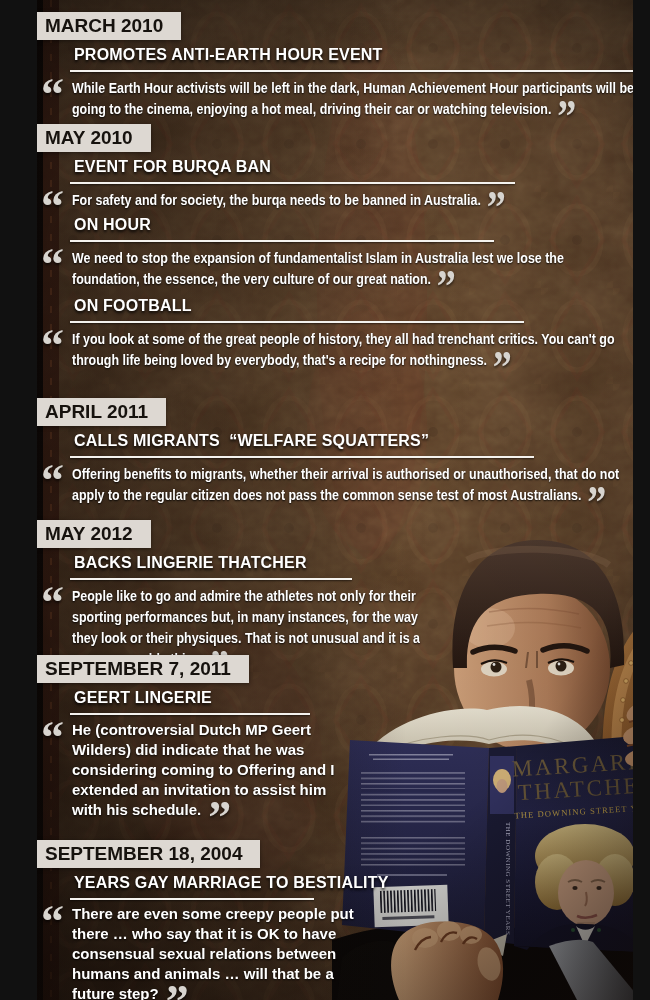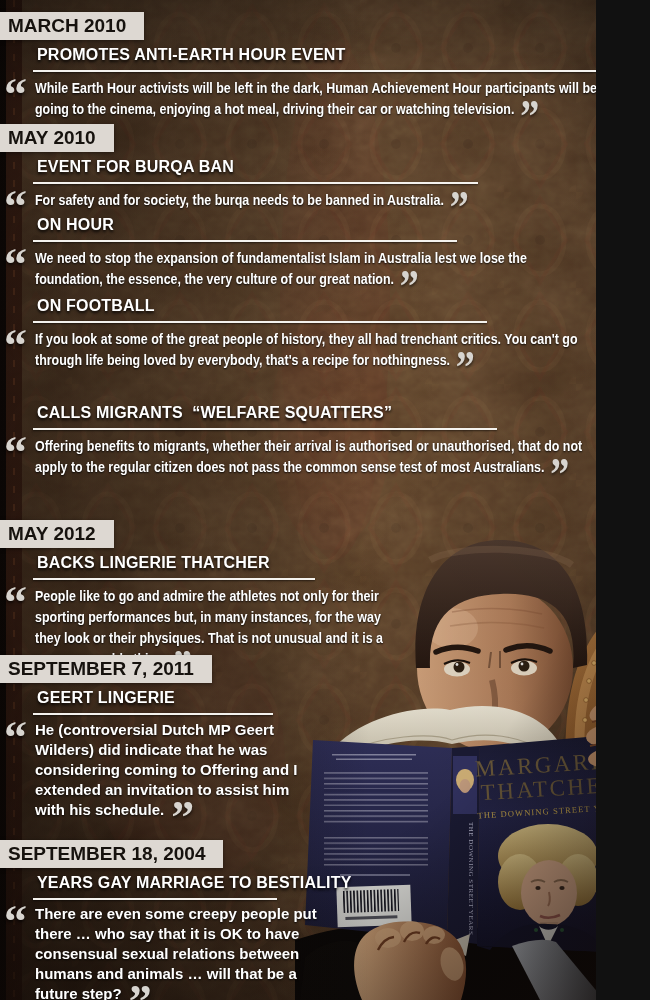--- a/index.html
+++ b/index.html
@@ -1,18 +1,18 @@
 <!DOCTYPE html>
 <html><head>
 <meta charset="utf-8">
 <style>
   html,body { margin:0; padding:0; background:#111; }
   .stage {
     position:relative; width:596px; height:1000px; overflow:hidden;
-    background:#15803d; font-family:"Liberation Sans", sans-serif;
+    background:#15803d; font-family:"Liberation Sans", sans-serif;margin-left:37px;
   }
   .bg-svg { position:absolute; inset:0; display:block; }
   .shade {
     position:absolute; inset:0; pointer-events:none;
     background:
       linear-gradient(to right, rgba(10,6,4,.42) 0%, rgba(10,6,4,.22) 45%, rgba(10,6,4,0) 62%),
       linear-gradient(to bottom, rgba(0,0,0,.22), rgba(0,0,0,0) 10%);
   }
   .entry { position:absolute; left:0; width:650px; }
   .date-box {
@@ -325,20 +325,21 @@
       <h2 class="heading">ON FOOTBALL</h2>
       <div class="rule" style="width:454px"></div>
       <div class="quote">
         <span class="q-open">“</span>
         <p class="qtext" style="width:700px"><span>If you look at some of the great people of history, they all had trenchant critics. You can't go through life being loved by everybody, that's a recipe for nothingness.</span><span class="q-close">”</span></p>
       </div>
     </div>
   </section>
 
   <section class="entry" style="top:398px">
+    <div class="date-box">APRIL 2011</div>
     <div class="item">
       <h2 class="heading">CALLS MIGRANTS &nbsp;“WELFARE SQUATTERS”</h2>
       <div class="rule" style="width:464px"></div>
       <div class="quote">
         <span class="q-open">“</span>
         <p class="qtext" style="width:700px"><span>Offering benefits to migrants, whether their arrival is authorised or unauthorised, that do not apply to the regular citizen does not pass the common sense test of most Australians.</span><span class="q-close">”</span></p>
       </div>
     </div>
   </section>
 

